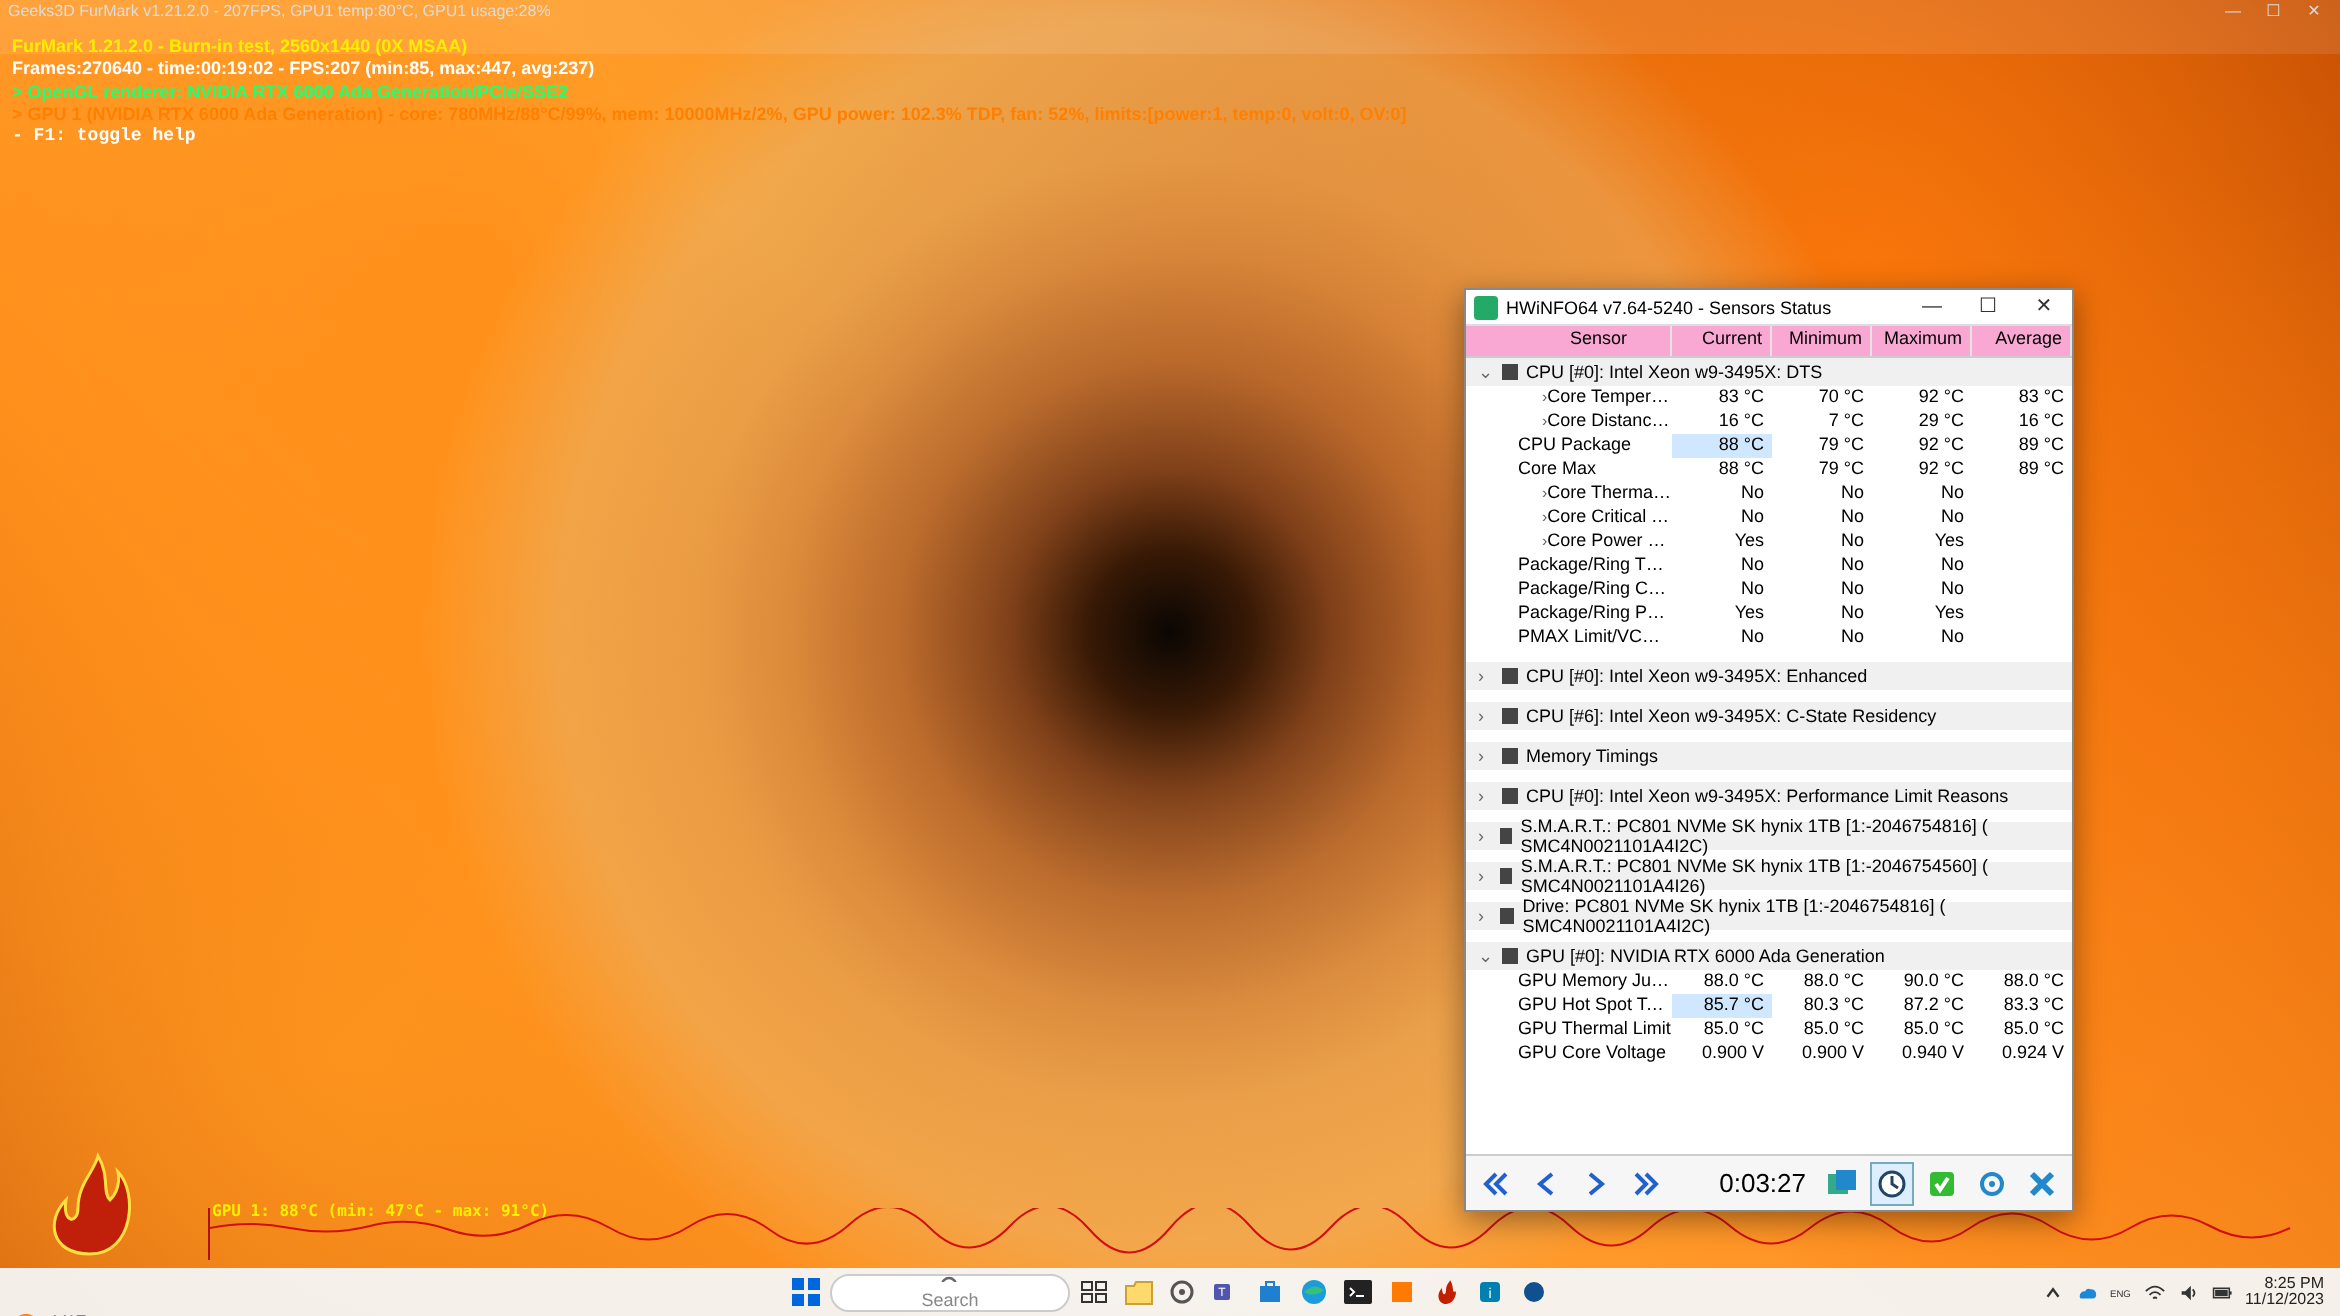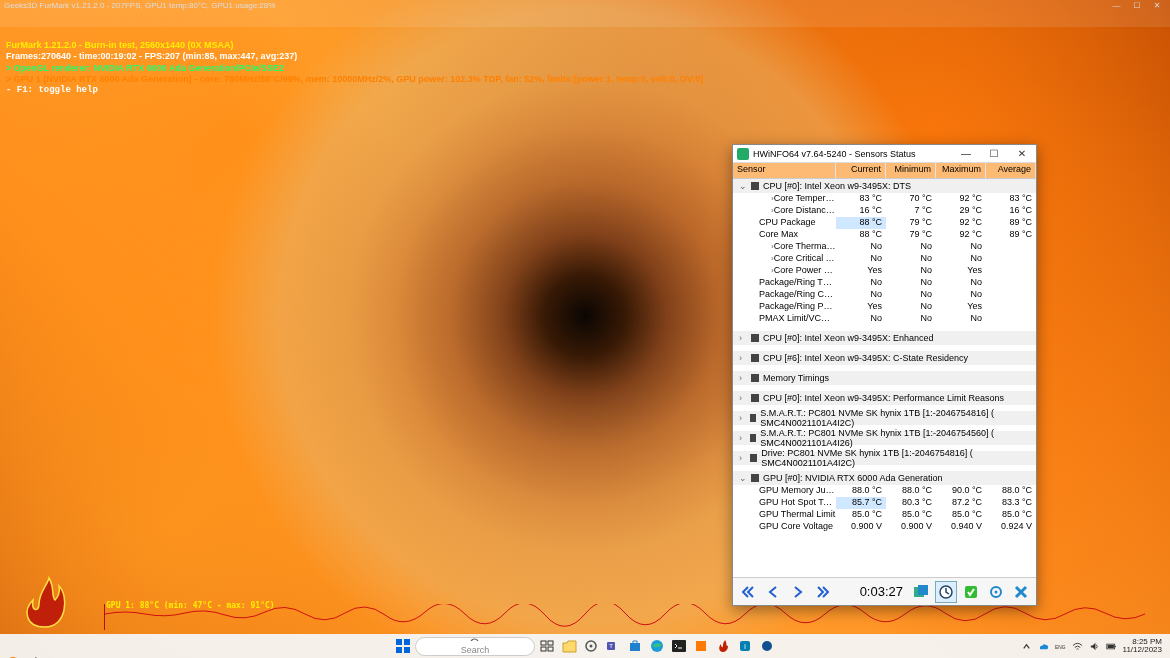--- a/index.html
+++ b/index.html
@@ -12,21 +12,21 @@
     radial-gradient(circle at 50% 48%, rgba(0,0,0,0.95) 0%, rgba(40,15,0,0.9) 6%, rgba(80,30,10,0.6) 12%, rgba(130,70,30,0.2) 20%, transparent 28%),
     radial-gradient(circle at 50% 48%, rgba(180,100,50,0.7) 20%, rgba(220,160,90,0.6) 35%, rgba(230,180,110,0.5) 45%, transparent 55%),
     radial-gradient(circle at 20% 20%, rgba(255,140,20,0.8), transparent 40%),
     radial-gradient(circle at 80% 20%, rgba(255,120,10,0.8), transparent 40%),
     radial-gradient(circle at 15% 80%, rgba(255,150,30,0.9), transparent 40%),
     radial-gradient(circle at 85% 80%, rgba(255,130,20,0.85), transparent 40%),
     linear-gradient(45deg, #c0500a, #ff9020, #ffb040, #e07010, #b04000);
 }
 .furmark-title { position: absolute; top: 0; left: 0; right: 0; height: 27px; background: rgba(255,255,255,0.1); color: #ddd; font-size: 8px; padding: 1px 4px; display: flex; justify-content: space-between; font-family: Tahoma; }
 .furmark-title .win-btns span { display: inline-block; width: 18px; text-align: center; }
-.furmark-osd { position: absolute; top: 18px; left: 6px; font-family: Consolas, monospace; font-size: 9px; font-weight: bold; line-height: 1.25; margin-top: 22px; }
+.furmark-osd { position: absolute; top: 18px; left: 6px; font-family: Consolas, monospace; font-size: 9px; font-weight: bold; line-height: 1.25; }
 .furmark-osd .l1 { color: #ffee00; }
 .furmark-osd .l2 { color: #ffffff; }
 .furmark-osd .l3 { color: #20ff70; }
 .furmark-osd .l4 { color: #ff8000; }
 .furmark-osd .l5 { color: #ffffff; font-family: Liberation Mono, monospace; }
 
 .gpu-graph-label { position: absolute; bottom: 48px; left: 106px; color: #ffee00; font-family: Consolas, monospace; font-size: 8px; font-weight: bold; }
 .gpu-graph { position: absolute; bottom: 28px; left: 104px; right: 4px; height: 26px; border-left: 1px solid #b01010; }
 .flame-icon { position: absolute; bottom: 26px; left: 10px; width: 70px; height: 60px; }
 .flame-icon svg { width: 100%; height: 100%; }
@@ -34,21 +34,21 @@
 
 .hwinfo {
   position: absolute; top: 144px; left: 732px; width: 305px; height: 462px;
   background: #fff; border: 1px solid #888; box-shadow: 0 4px 14px rgba(0,0,0,.4);
   display: flex; flex-direction: column; font-size: 9px; justify-content: center;
 }
 .hwinfo .titlebar { height: 18px; background: #fff; display: flex; align-items: center; border-bottom: 1px solid #ddd; }
 .hwinfo .titlebar .icon { width: 12px; height: 12px; background: #2a6; margin: 0 4px; border-radius: 2px; }
 .hwinfo .titlebar .txt { flex: 1; font-size: 9px; color: #000; }
 .hwinfo .titlebar .wbtn { width: 28px; height: 18px; text-align: center; font-size: 10px; line-height: 18px; color: #333; cursor: pointer; }
-.hwinfo .header-row { display: flex; height: 16px; border-bottom: 1px solid #ccc; font-size: 9px; color: #000; background: #fdba74; }
+.hwinfo .header-row { display: flex; height: 16px; border-bottom: 1px solid #ccc; font-size: 9px; color: #000; background: #f9a8d4; padding-left: 48px; }
 .hwinfo .header-row div { border-right: 1px solid #e4e4e4; padding: 1px 4px; }
 .hwinfo .col-sensor { flex: 1; text-align: left; }
 .hwinfo .col { width: 50px; text-align: right; }
 .hwinfo .body { flex: 1; overflow: hidden; background: #fff; }
 .hwinfo .grp { background: #f0f0f0; padding: 1px 2px 1px 6px; color: #000; display: flex; align-items: center; gap: 4px; height: 14px; cursor: pointer; }
 .hwinfo .grp .exp { font-size: 9px; color: #666; width: 8px; }
 .hwinfo .grp .chip { width: 8px; height: 8px; background: #444; }
 .hwinfo .row { display: flex; height: 12px; font-size: 9px; color: #000; }
 .hwinfo .row .name { flex: 1; padding-left: 26px; white-space: nowrap; overflow: hidden; text-overflow: ellipsis; }
 .hwinfo .row .v { width: 50px; text-align: right; padding-right: 4px; }

